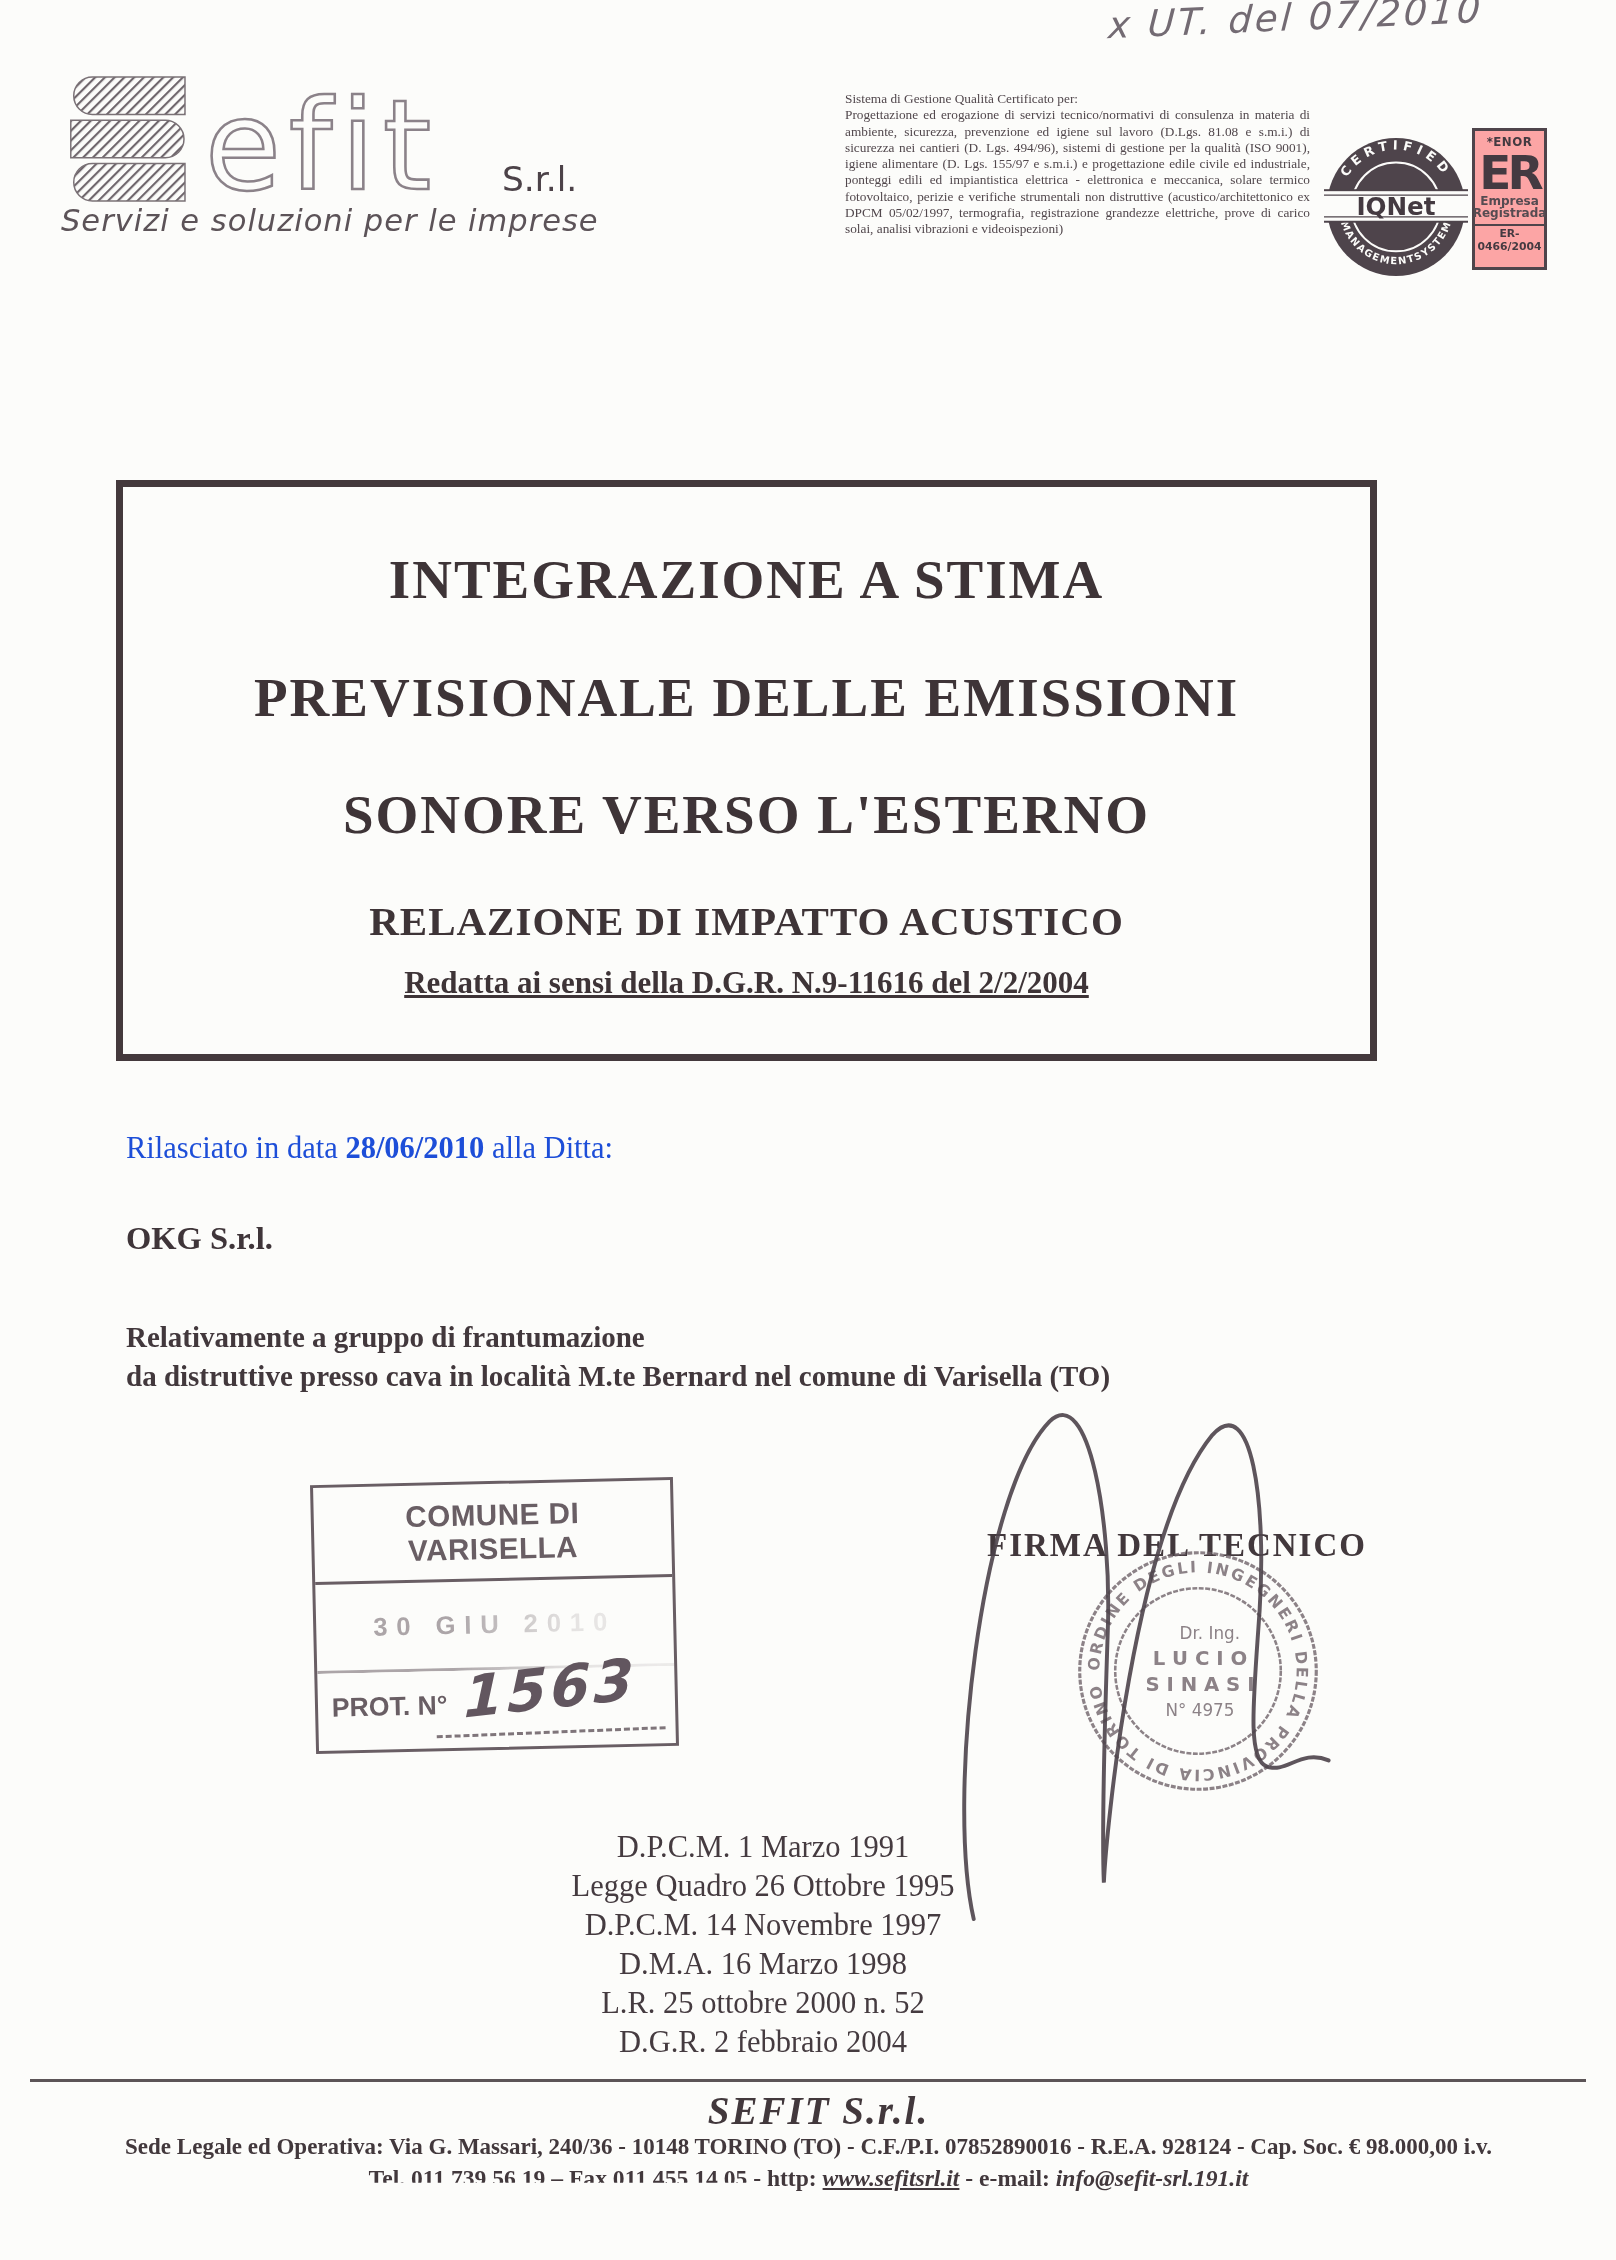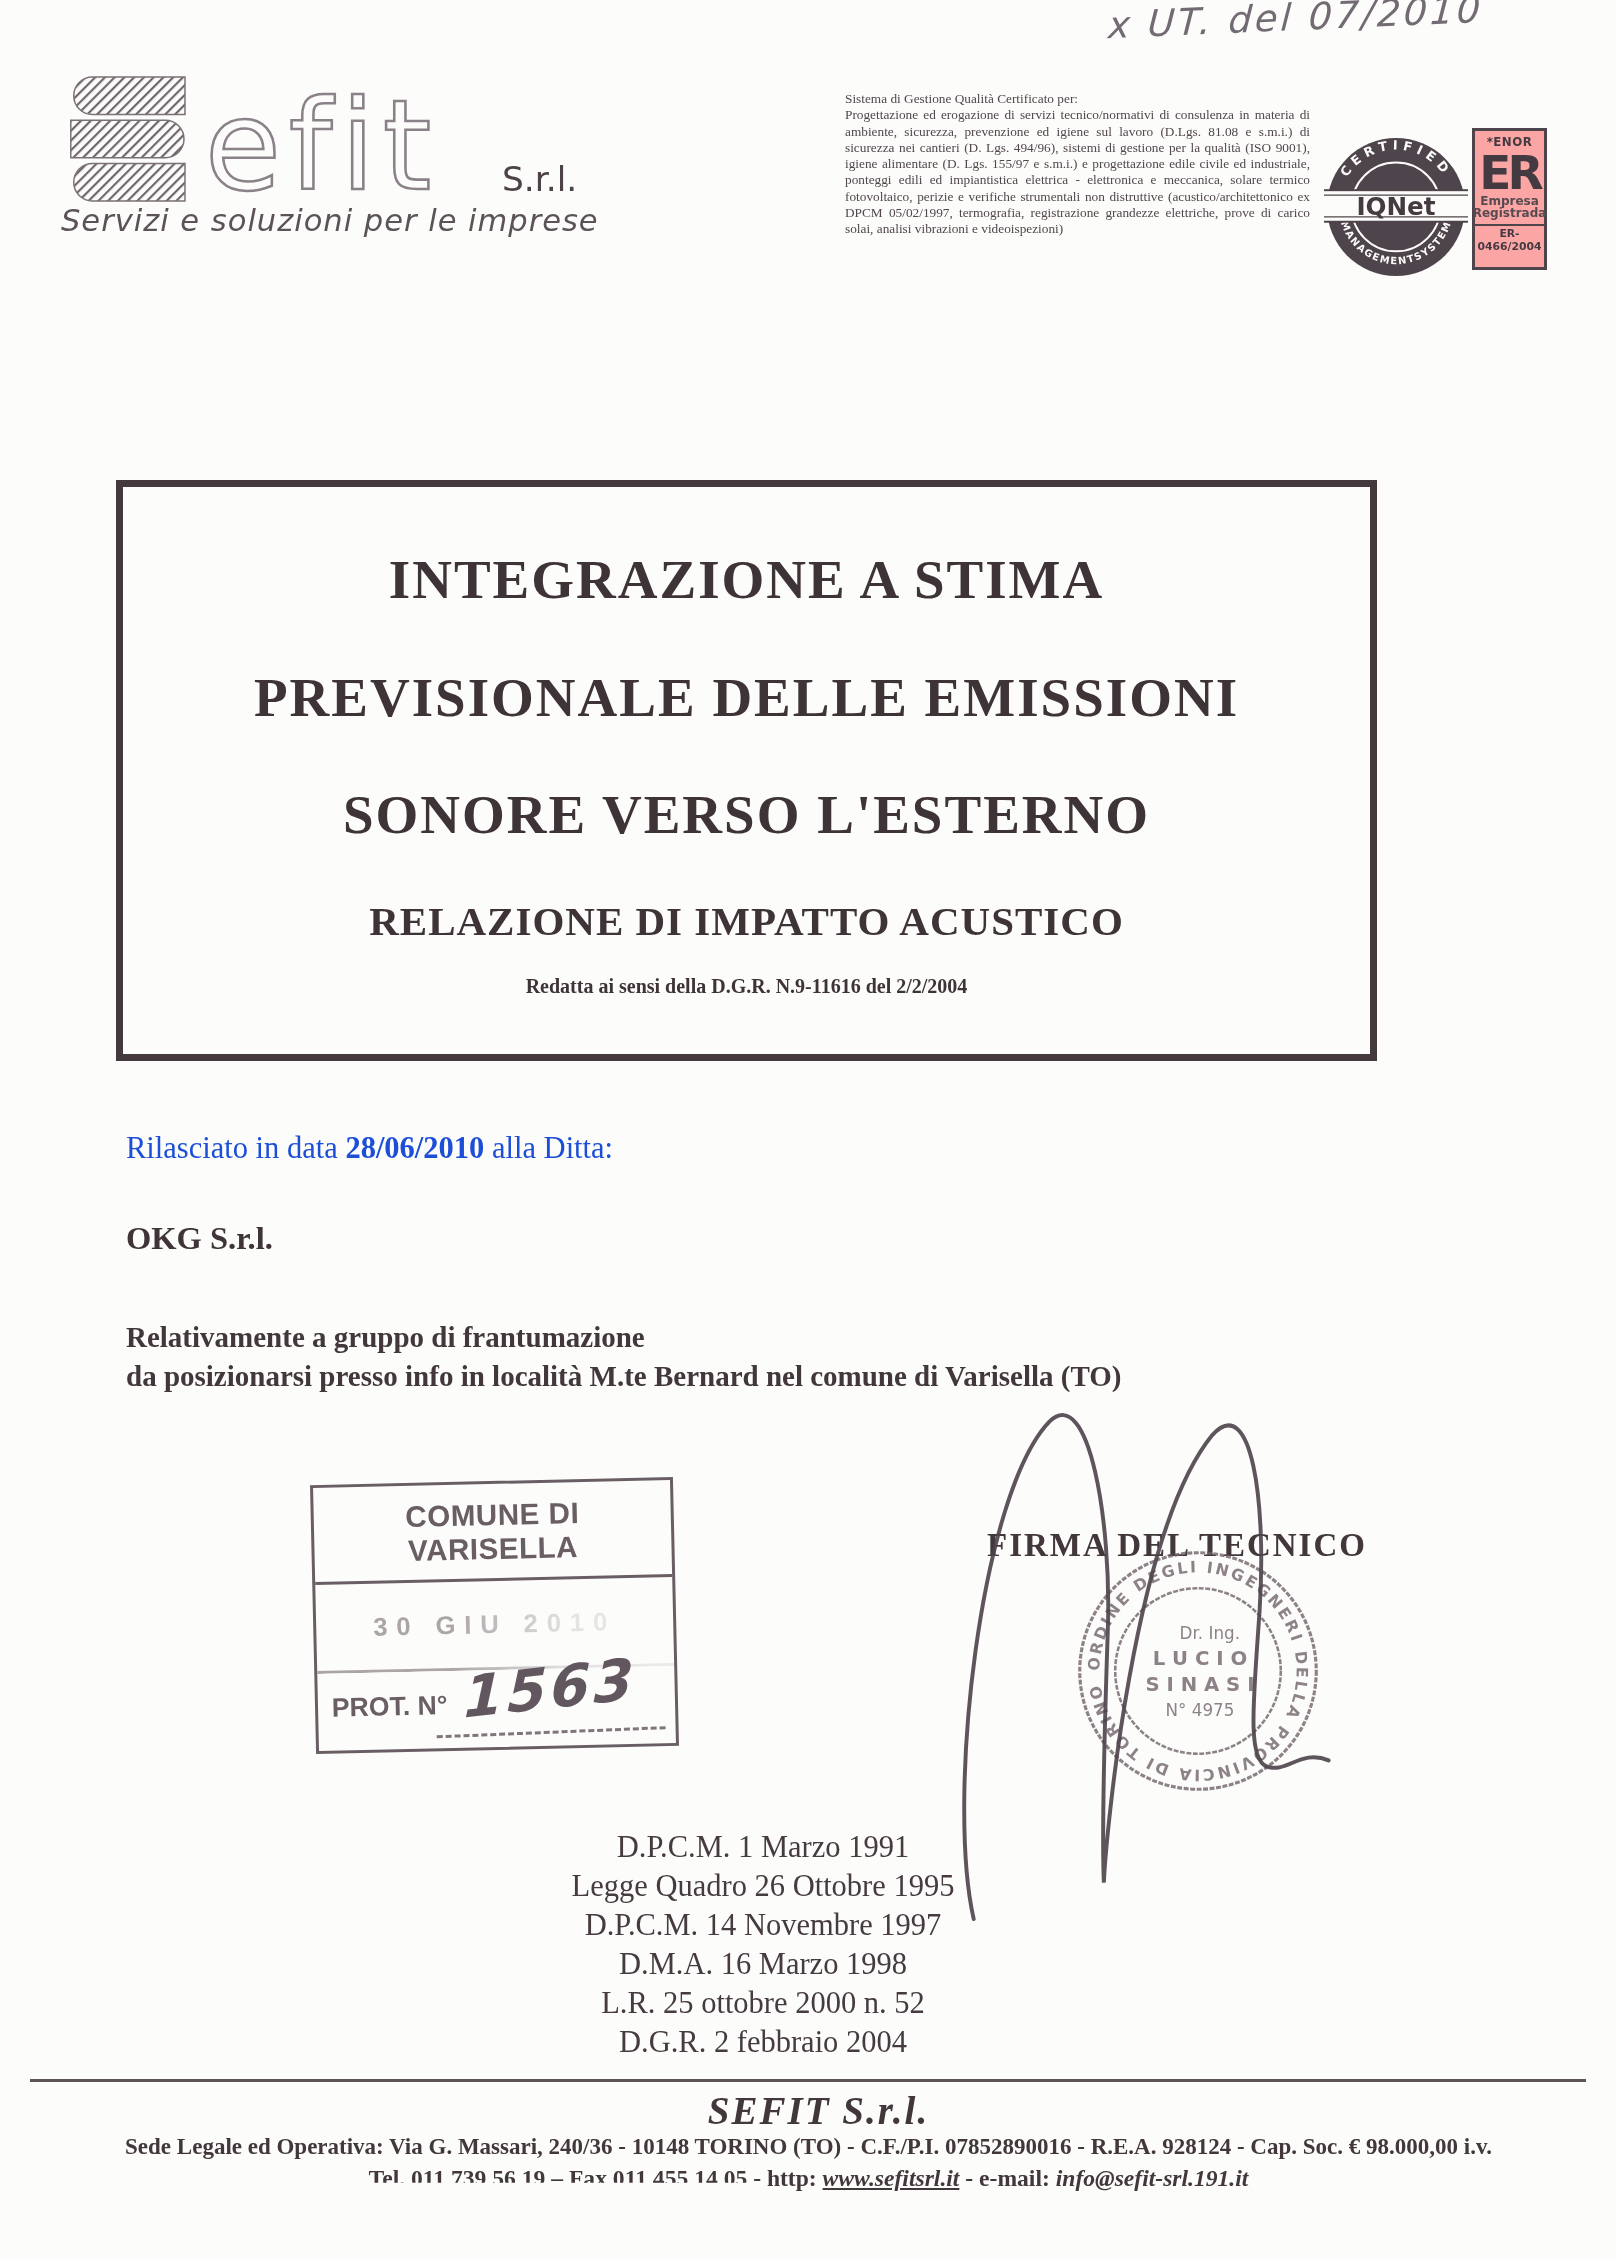--- a/index.html
+++ b/index.html
@@ -63,21 +63,21 @@
     position: absolute; left: 116px; top: 480px; width: 1261px; height: 581px;
     border: 7.9px solid #44393c;
     display: flex; flex-direction: column; align-items: center;
     text-align: center; color: #3e3437;
   }
   .tb-line { font-weight: bold; font-size: 55px; letter-spacing: 2px; }
   .tb-line1 { margin-top: 61px; }
   .tb-line2 { margin-top: 55px; }
   .tb-line3 { margin-top: 54px; }
   .tb-sub   { margin-top: 51px; font-weight: bold; font-size: 41px; letter-spacing: 1px; }
-  .tb-ref   { margin-top: 30px; font-weight: bold; font-size: 20px; }
+  .tb-ref   { margin-top: 20px; font-weight: bold; font-size: 31px; text-decoration: underline; }
 
   
   .release-line { position: absolute; left: 126px; top: 1131px; font-size: 30.5px; color: #1d4ed8; }
   .release-line b { font-weight: bold; }
   .company-line { position: absolute; left: 126px; top: 1220px; font-size: 32.5px; font-weight: bold; color: #3f3539; }
   .subject-block { position: absolute; left: 126px; top: 1318px; font-size: 29px; font-weight: bold; line-height: 39px; color: #423necessary3c; color: #42383c; }
 
   
   .muni-stamp {
     position: absolute; left: 313px; top: 1481px; width: 363px;
@@ -210,21 +210,21 @@
     <div class="tb-ref">Redatta ai sensi della D.G.R. N.9-11616 del 2/2/2004</div>
   </div>
 
   <div class="release-line">
     <span>Rilasciato in data </span><b>28/06/2010</b><span> alla Ditta:</span>
   </div>
   <div class="company-line">OKG S.r.l.</div>
 
   <div class="subject-block">
     <div>Relativamente a gruppo di frantumazione</div>
-    <div>da posizionarsi presso info in località M.te Bernard nel comune di Varisella (TO)</div>
+    <div>da distruttive presso cava in località M.te Bernard nel comune di Varisella (TO)</div>
   </div>
 
   <div class="muni-stamp">
     <div class="muni-title">COMUNE DI VARISELLA</div>
     <div class="muni-date">30 GIU 2010</div>
     <div class="muni-prot">
       <span>PROT. N°</span>
       <span class="prot-number">1563</span>
       <span class="prot-dashes"></span>
     </div>

